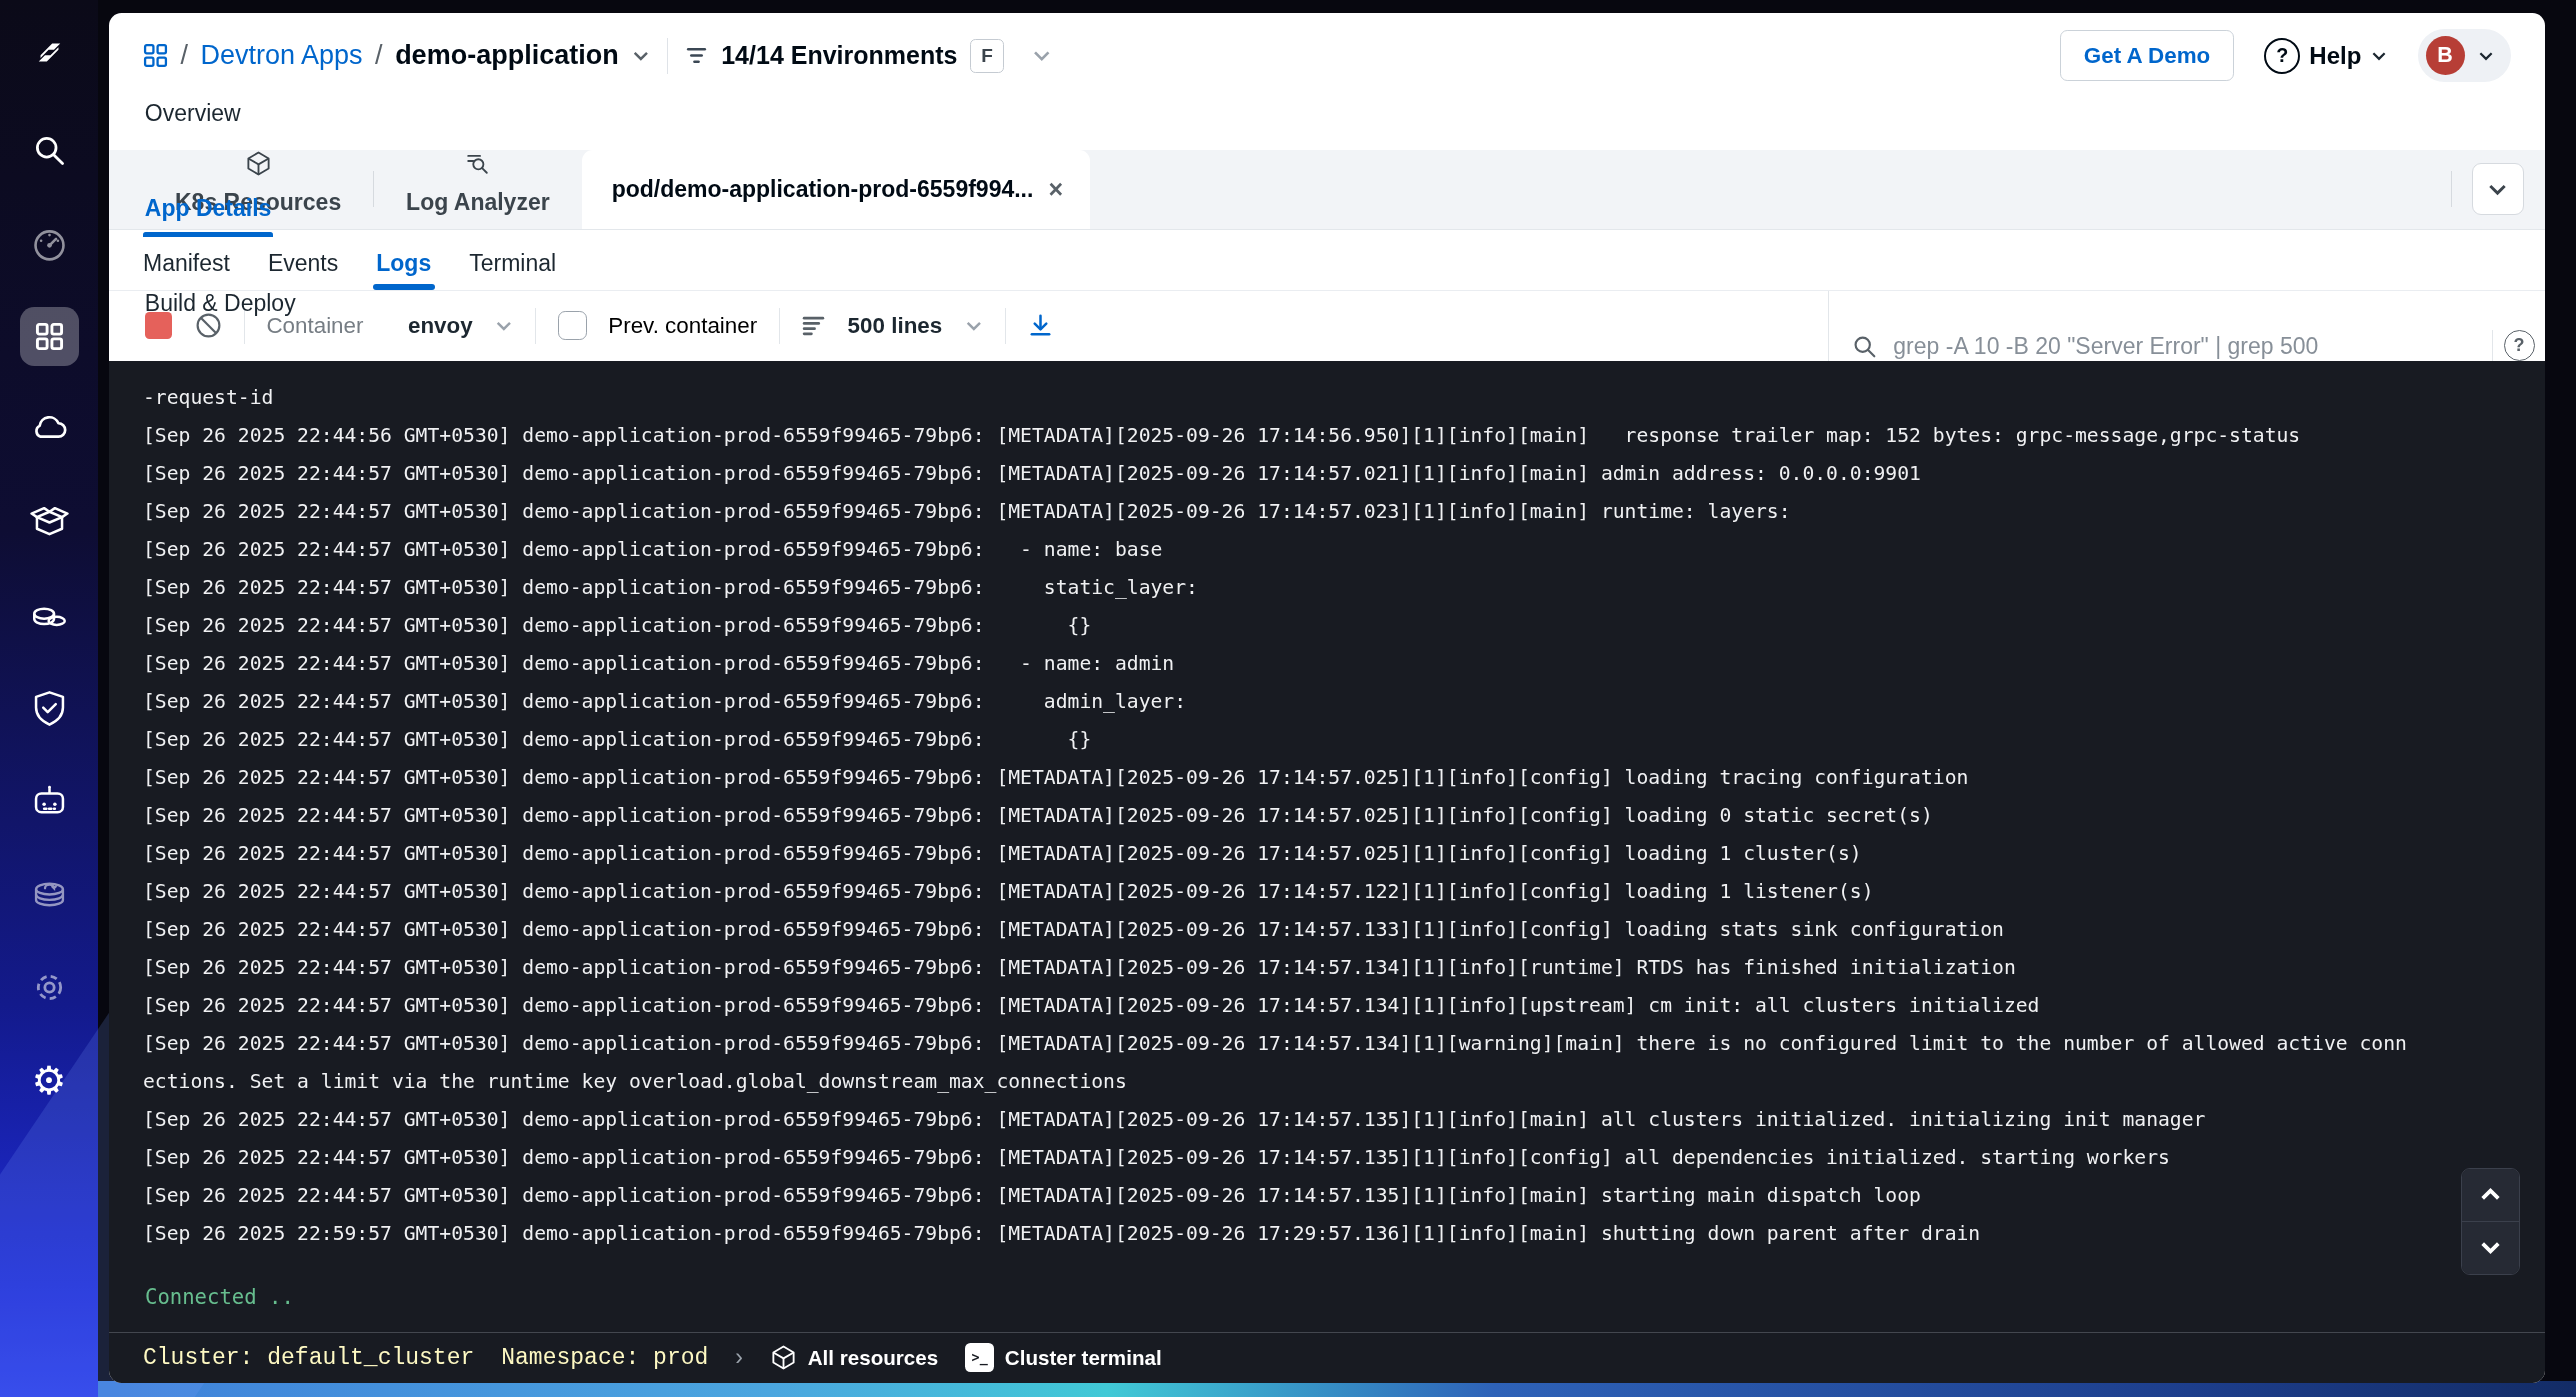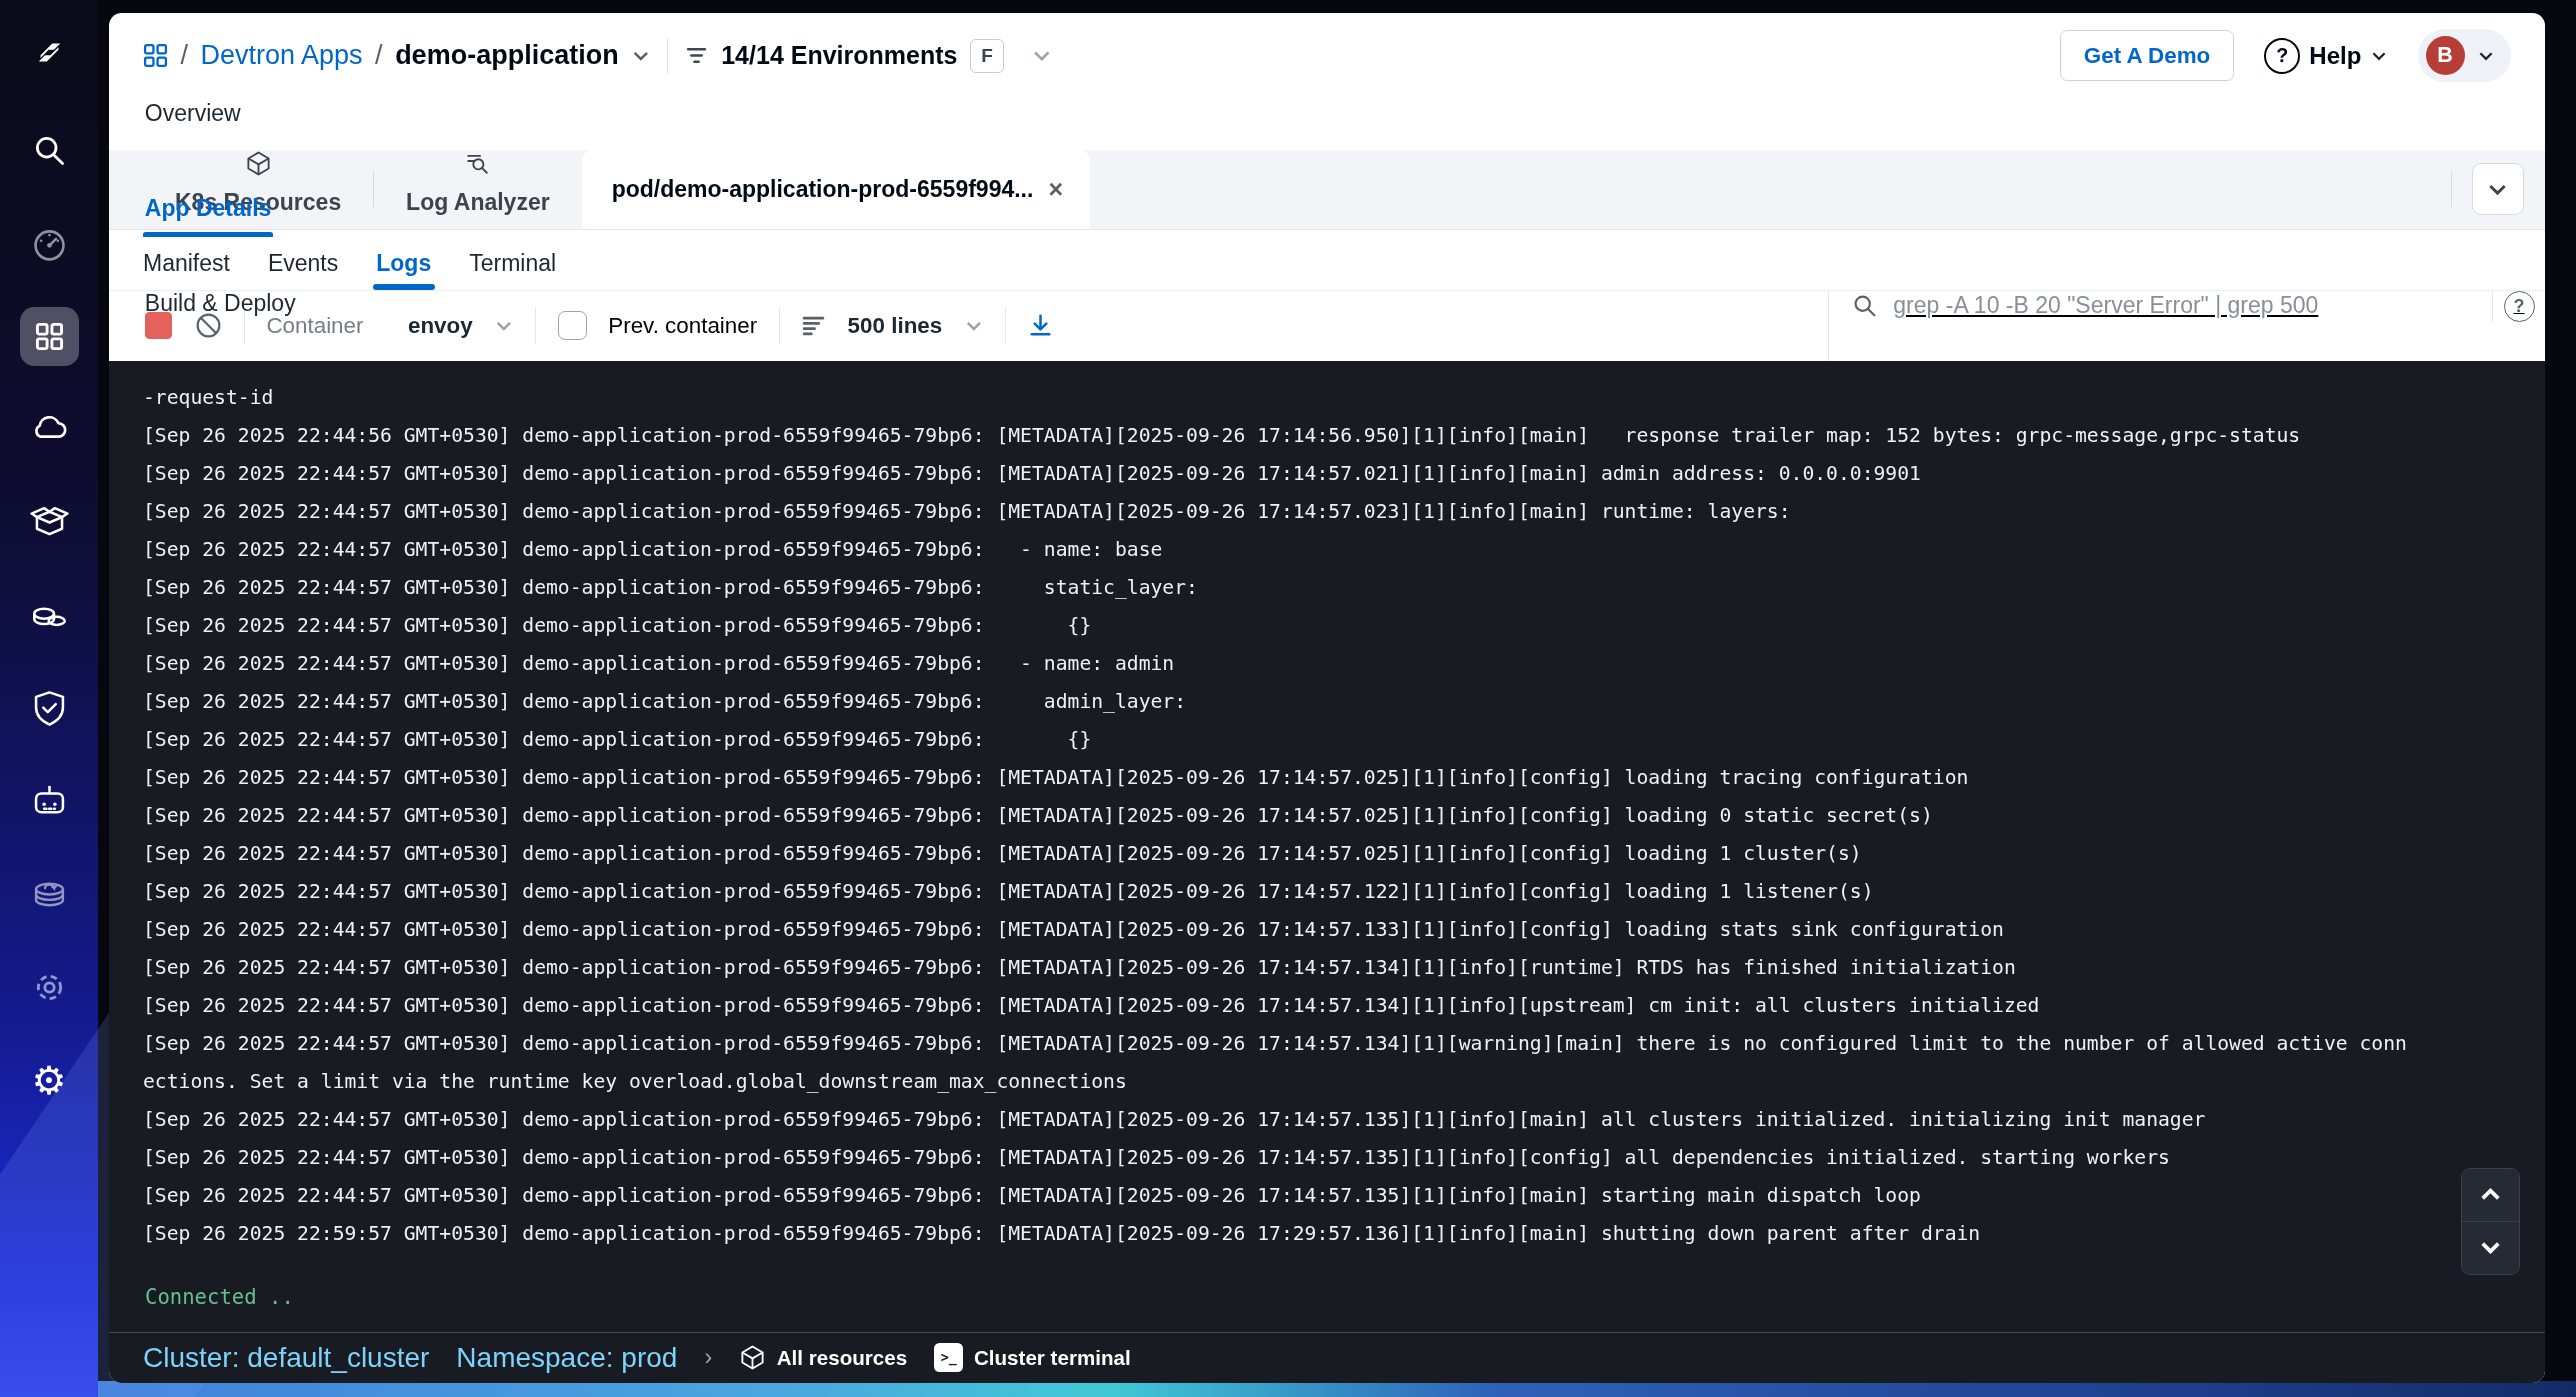--- a/index.html
+++ b/index.html
@@ -73,21 +73,21 @@
   .podtab.active::after{content:"";position:absolute;left:-3.6px;right:-3.6px;bottom:0;height:5.4px;border-radius:3.6px;background:#0066cc;}
 
   
   .toolbar{height:70px;border-top:0.9px solid #eaedf1;display:flex;align-items:stretch;}
   .tb-left{display:flex;align-items:center;gap:21.5px;padding:0 0 0 36px;flex:0 0 auto;}
   .stop-sq{width:27px;height:27px;border-radius:4.5px;background:#e5615b;}
   .tb-div{width:0.9px;height:36px;background:#e2e6ea;align-self:center;}
   .tb-label{font-size:22.4px;color:#767d84;}
   .tb-value{font-size:22.4px;font-weight:700;color:#1c2730;}
   .checkbox{width:27px;height:27px;border:1.8px solid #9aa2ab;border-radius:7.2px;background:#fff;}
-  .tb-search{margin-left:auto;border-left:0.9px solid #e2e6ea;display:flex;align-items:flex-start;flex:0 0 716px;text-decoration:underline;}
+  .tb-search{margin-left:auto;border-left:0.9px solid #e2e6ea;display:flex;align-items:flex-end;flex:0 0 716px;}
   .search-inner{flex:1;display:flex;align-items:center;gap:14.3px;padding:0 18px 0 23px;}
   .search-input{border:none;outline:none;flex:1;font-size:23px;color:#1c2730;background:transparent;}
   .search-input::placeholder{color:#878f98;}
   .q-btn{width:52px;border-left:0.9px solid #e2e6ea;display:flex;align-items:center;justify-content:center;}
   .q-circ{width:29px;height:29px;border:1.8px solid #596168;border-radius:50%;display:flex;align-items:center;
           justify-content:center;font-size:18px;font-weight:700;color:#596168;}
 
   
   .logpane{flex:1;background:#181b22;position:relative;overflow:hidden;}
   .loglines{padding:18px 32px 0 34px;}
@@ -96,21 +96,21 @@
   .connected{font-family:"DejaVu Sans Mono",monospace;font-size:20.6px;color:#67be8f;
              position:absolute;left:36px;bottom:23px;}
   .scrollers{position:absolute;right:25px;bottom:57px;width:57px;border:0.9px solid #3b404c;border-radius:9px;
              overflow:hidden;display:flex;flex-direction:column;}
   .scr-btn{height:52px;background:#262a34;display:flex;align-items:center;justify-content:center;}
   .scr-btn + .scr-btn{border-top:0.9px solid #3b404c;}
 
   
   .statusbar{height:50px;background:#181b22;border-top:1.8px solid #43474f;display:flex;align-items:center;
              gap:27px;padding:0 34px;}
-  .sb-muted{font-size:28px;color:#7dd3fc;}
+  .sb-muted{font-size:23px;color:#fef9c3;font-family:Liberation Mono, monospace;}
   .sb-chev{color:#9aa2ab;font-size:23px;}
   .sb-strong{font-size:20.6px;font-weight:700;color:#fff;display:flex;align-items:center;gap:10.7px;}
   .term-ic{width:29px;height:29px;background:#fff;border-radius:5.4px;display:flex;align-items:center;
            justify-content:center;font-family:"DejaVu Sans Mono",monospace;font-size:13.4px;font-weight:700;color:#181b22;}
 </style>
 </head>
 <body>
 
 <div class="stage">
 

